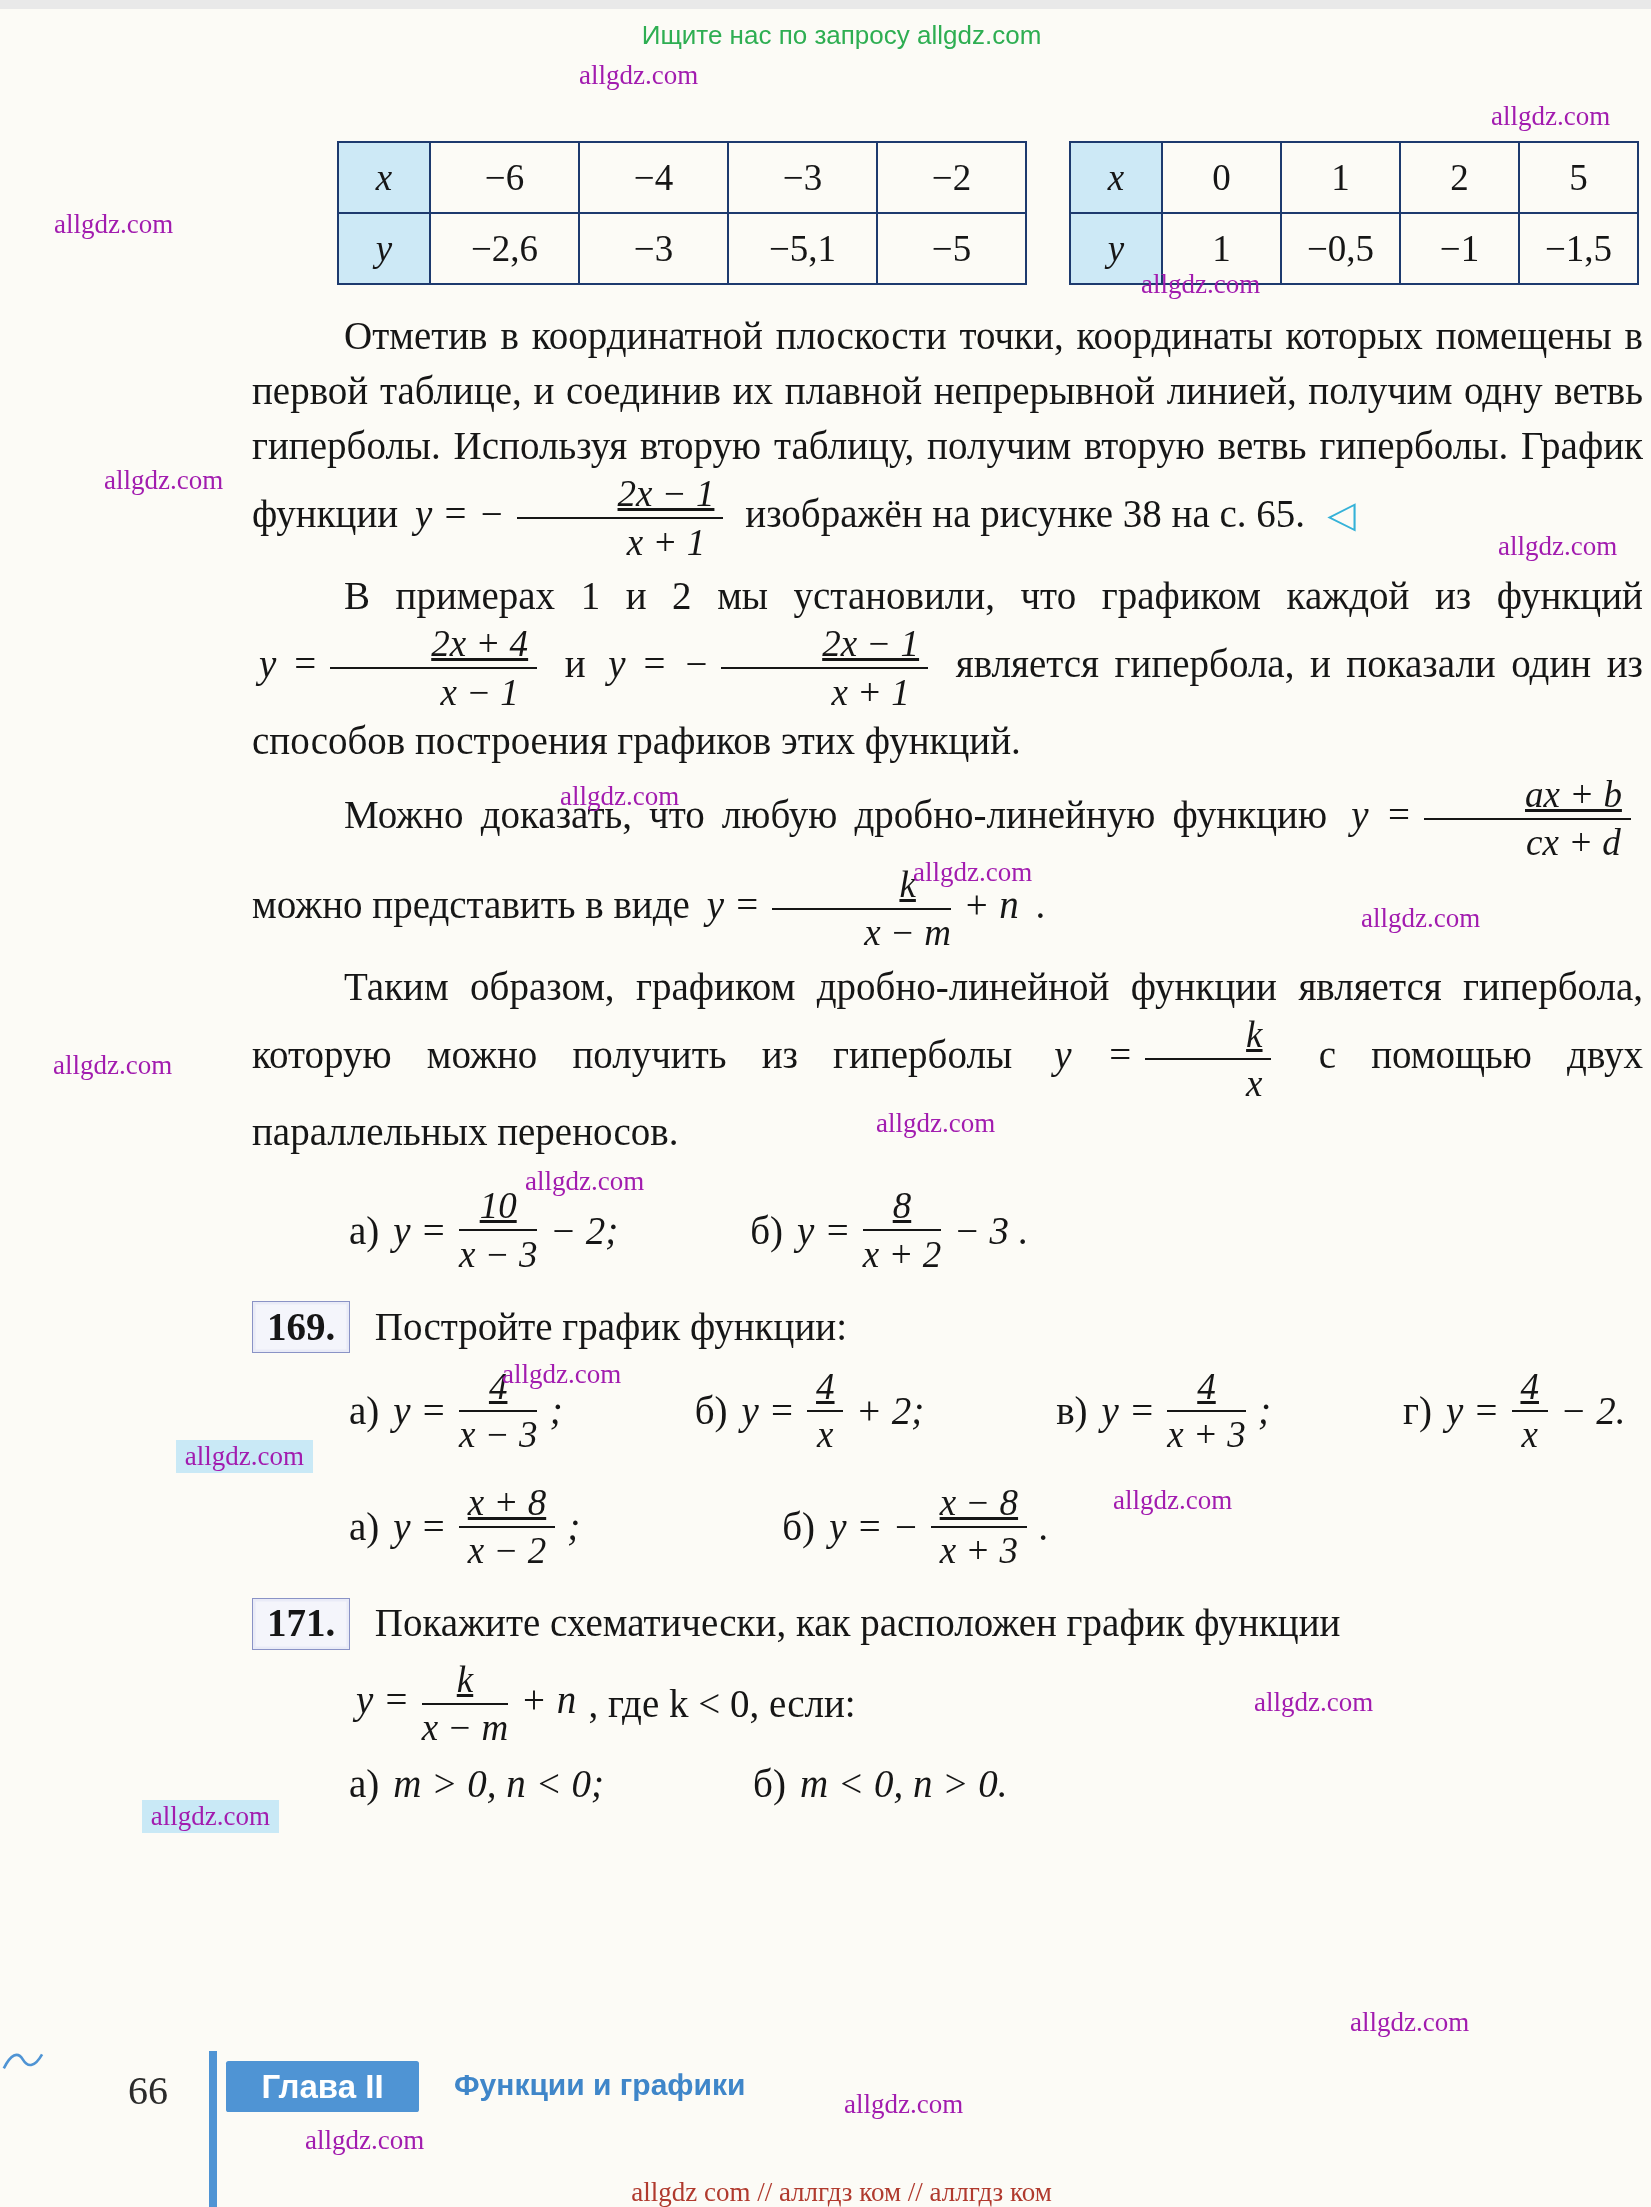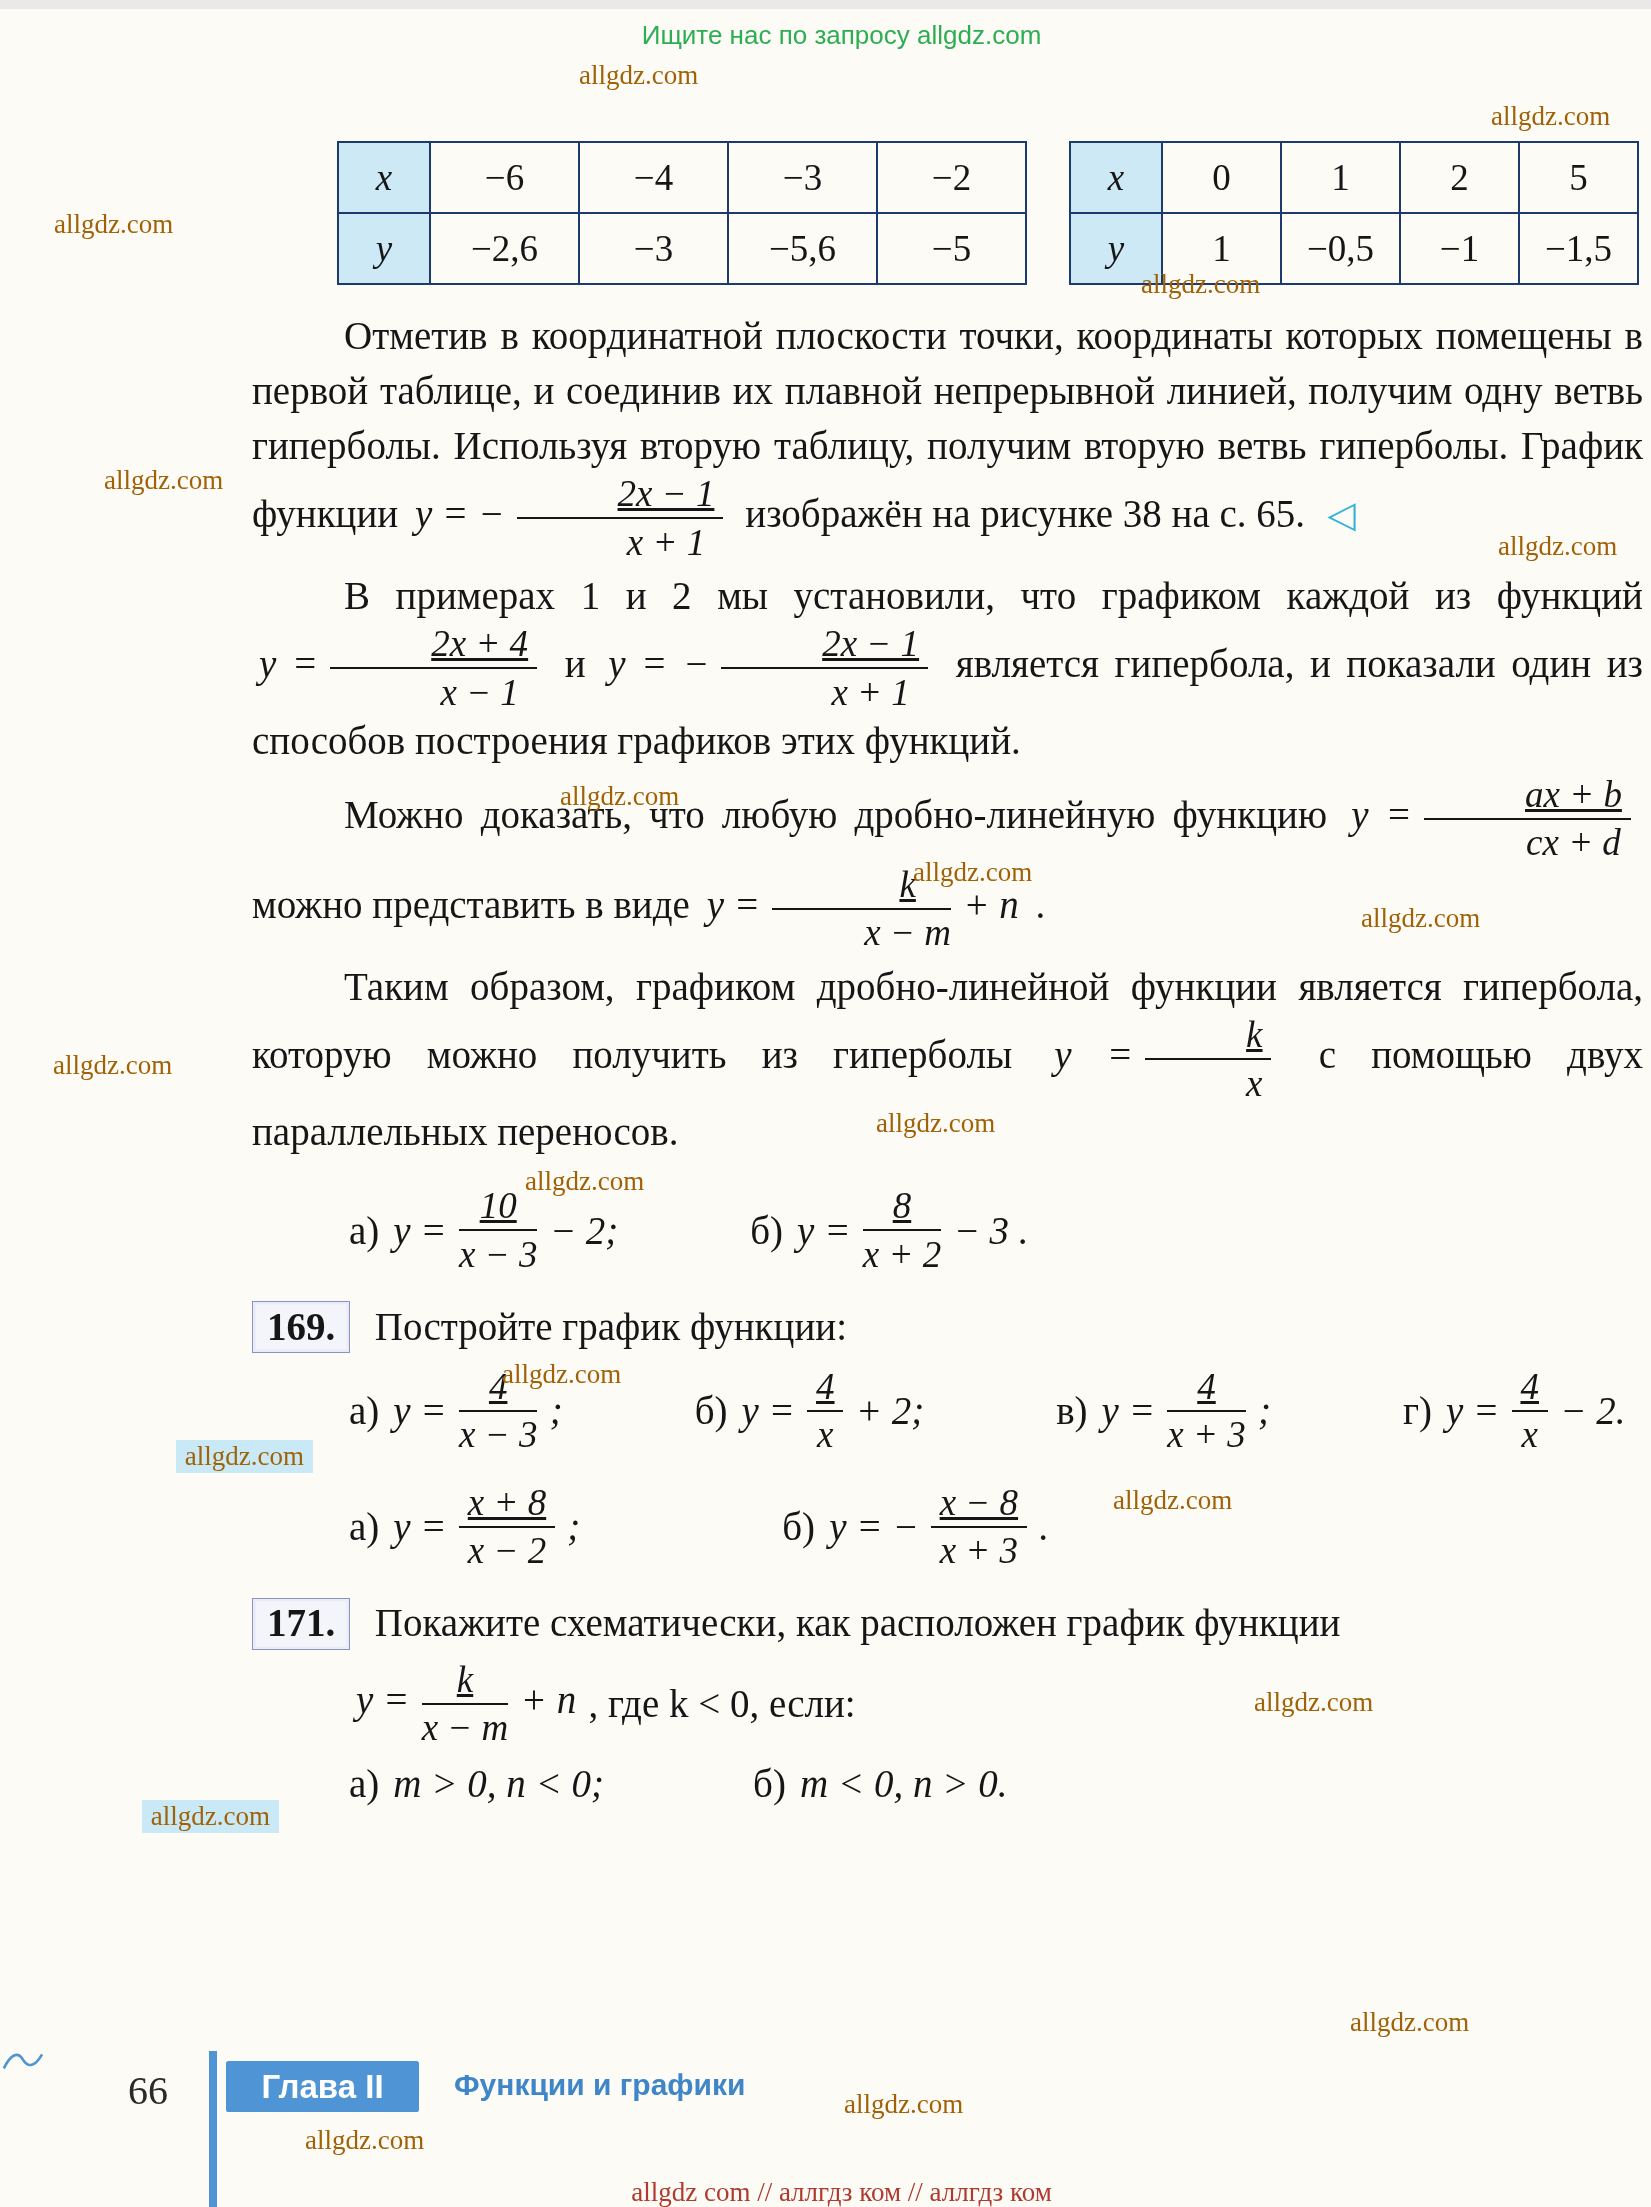--- a/index.html
+++ b/index.html
@@ -11,21 +11,21 @@
   }
 
   
   .banner {
     padding-top:10.5px; height:44px; text-align:center;
     font-family:"Liberation Sans", sans-serif; font-size:26px; color:#2eae52;
   }
 
   
   .wm {
-    position:absolute; font-size:27px; color:#a16207; white-space:nowrap;
+    position:absolute; font-size:27px; color:#a21caf; white-space:nowrap;
     font-family:"Liberation Serif", serif; z-index:5;
   }
   .wm.hl { background:#c9e9f6; padding:0.9px 8.8px; }
 
   
   .content { position:relative; margin-left:220px; width:1391px; z-index:2; }
 
   
   .tables-row { display:flex; gap:42px; margin:88px 0 0 85px; }
   table.tbl { border-collapse:collapse; font-size:37px; }
@@ -137,21 +137,21 @@
           <td class="lbl">x</td>
           <td class="val">−6</td>
           <td class="val">−4</td>
           <td class="val">−3</td>
           <td class="val">−2</td>
         </tr>
         <tr>
           <td class="lbl">y</td>
           <td class="val">−2,6</td>
           <td class="val">−3</td>
-          <td class="val">−5,6</td>
+          <td class="val">−5,1</td>
           <td class="val">−5</td>
         </tr>
       </tbody>
         </table>
       <table class="tbl t2">
         <tbody>
             <tr>
           <td class="lbl">x</td>
           <td class="val">0</td>
           <td class="val">1</td>

